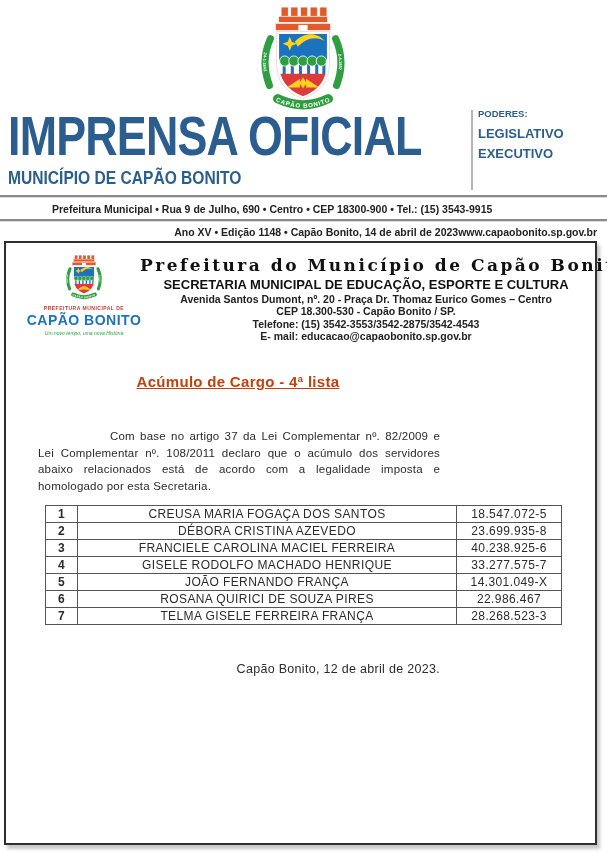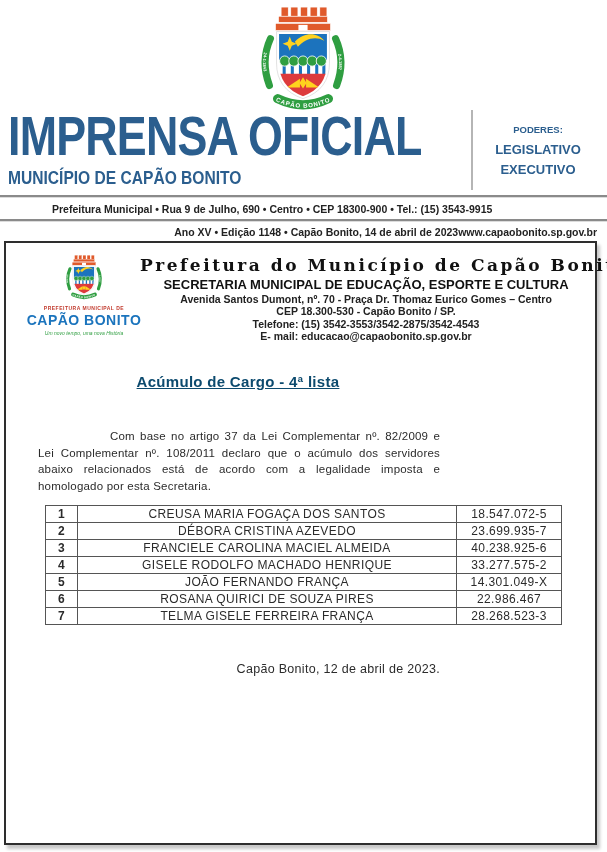--- a/index.html
+++ b/index.html
@@ -24,21 +24,21 @@
     position:absolute;left:8px;top:108px;white-space:nowrap;
     font-size:56px;font-weight:900;line-height:1;color:var(--masthead_blue);
     letter-spacing:-1px;transform:scaleX(.8);transform-origin:left top;
   }
   .mast-subtitle{
     position:absolute;left:8px;top:168px;white-space:nowrap;
     font-size:19px;font-weight:900;line-height:1;color:var(--masthead_blue);
     letter-spacing:0;transform:scaleX(.82);transform-origin:left top;
   }
   .mast-divider{position:absolute;left:471px;top:110px;width:2px;height:80px;background:#b5b5b5;}
-  .powers{position:absolute;left:478px;top:124px;width:120px;text-align:center;color:var(--masthead_blue);}
+  .powers{position:absolute;left:478px;top:108px;width:120px;text-align:left;color:var(--masthead_blue);}
   .powers-label{font-size:9.5px;font-weight:bold;margin-bottom:5px;}
   .powers-item{font-size:13px;font-weight:bold;line-height:1.5;}
   .rule{position:absolute;left:0;width:607px;height:2px;background:var(--rule_gray);box-shadow:0 1px 0 #dcdcdc;}
   .rule-1{top:195px;}
   .rule-2{top:219px;}
   .mast-address{position:absolute;left:10px;top:203px;font-size:10.5px;font-weight:600;color:#222;white-space:nowrap;margin-left:42px;}
   .edition-row{position:absolute;left:10px;top:226px;width:587px;display:flex;justify-content:flex-end;}
   .edition-left,.edition-site{font-size:10.5px;font-weight:600;color:#222;white-space:nowrap;}
   
   .docbox{
@@ -53,21 +53,21 @@
   .letterhead{position:absolute;left:134px;top:12px;width:452px;text-align:center;}
   .lh-title{
     font-family:"DejaVu Serif",serif;font-weight:bold;font-size:17px;letter-spacing:2.5px;
     white-space:nowrap;color:#111;margin-bottom:3px;
   }
   .lh-secretariat{font-size:13px;font-weight:bold;color:#111;line-height:1.15;}
   .lh-line{font-size:10.5px;font-weight:bold;color:#222;line-height:1.18;}
   
   .doc-title{
     position:absolute;left:32px;top:130px;width:400px;text-align:center;
-    font-size:15px;font-weight:bold;letter-spacing:.3px;text-decoration:underline;color:#0c4a6e;
+    font-size:15px;font-weight:bold;letter-spacing:.3px;text-decoration:underline;color:#c2410c;
   }
   .doc-para{
     position:absolute;left:32px;top:185px;width:402px;
     font-size:11.5px;line-height:1.45;letter-spacing:.2px;color:#2b2b2b;
     text-align:justify;text-indent:72px;
   }
   .acumulo-table{
     position:absolute;left:39px;top:262px;width:516px;
     border-collapse:collapse;table-layout:fixed;
   }
@@ -238,21 +238,21 @@
   </svg>
         </div>
       <div class="logo-top-label">PREFEITURA MUNICIPAL DE</div>
       <div class="logo-name">CAPÃO BONITO</div>
       <div class="logo-tagline">Um novo tempo, uma nova História</div>
     </div>
 
     <div class="letterhead">
       <div class="lh-title">Prefeitura do Município de Capão Bonito</div>
       <div class="lh-secretariat">SECRETARIA MUNICIPAL DE EDUCAÇÃO, ESPORTE E CULTURA</div>
-      <div class="lh-line">Avenida Santos Dumont, nº. 70 - Praça Dr. Thomaz Eurico Gomes – Centro</div>
+      <div class="lh-line">Avenida Santos Dumont, nº. 20 - Praça Dr. Thomaz Eurico Gomes – Centro</div>
       <div class="lh-line">CEP 18.300-530 - Capão Bonito / SP.</div>
       <div class="lh-line">Telefone: (15) 3542-3553/3542-2875/3542-4543</div>
       <div class="lh-line">E- mail: educacao@capaobonito.sp.gov.br</div>
     </div>
 
     <div class="doc-title">Acúmulo de Cargo - 4ª lista</div>
     <div class="doc-para">Com base no artigo 37 da Lei Complementar nº. 82/2009 e Lei Complementar nº. 108/2011 declaro que o acúmulo dos servidores abaixo relacionados está de acordo com a legalidade imposta e homologado por esta Secretaria.</div>
 
     <table class="acumulo-table">
       <colgroup>
@@ -262,31 +262,31 @@
         </colgroup>
       <tbody>
           <tr>
             <td class="c-num">1</td>
             <td class="c-name">CREUSA MARIA FOGAÇA DOS SANTOS</td>
             <td class="c-rg">18.547.072-5</td>
           </tr>
           <tr>
             <td class="c-num">2</td>
             <td class="c-name">DÉBORA CRISTINA AZEVEDO</td>
-            <td class="c-rg">23.699.935-7</td>
+            <td class="c-rg">23.699.935-8</td>
           </tr>
           <tr>
             <td class="c-num">3</td>
-            <td class="c-name">FRANCIELE CAROLINA MACIEL ALMEIDA</td>
+            <td class="c-name">FRANCIELE CAROLINA MACIEL FERREIRA</td>
             <td class="c-rg">40.238.925-6</td>
           </tr>
           <tr>
             <td class="c-num">4</td>
             <td class="c-name">GISELE RODOLFO MACHADO HENRIQUE</td>
-            <td class="c-rg">33.277.575-2</td>
+            <td class="c-rg">33.277.575-7</td>
           </tr>
           <tr>
             <td class="c-num">5</td>
             <td class="c-name">JOÃO FERNANDO FRANÇA</td>
             <td class="c-rg">14.301.049-X</td>
           </tr>
           <tr>
             <td class="c-num">6</td>
             <td class="c-name">ROSANA QUIRICI DE SOUZA PIRES</td>
             <td class="c-rg">22.986.467</td>

